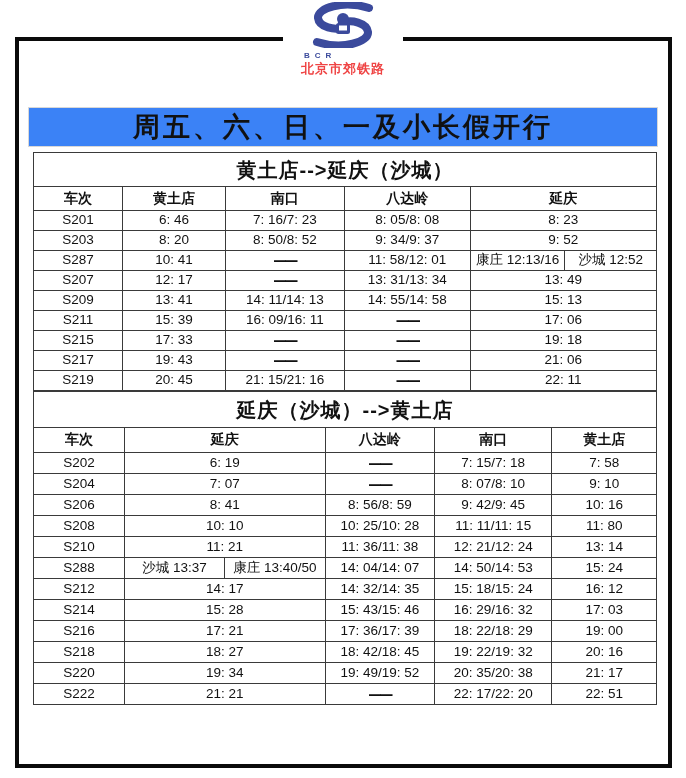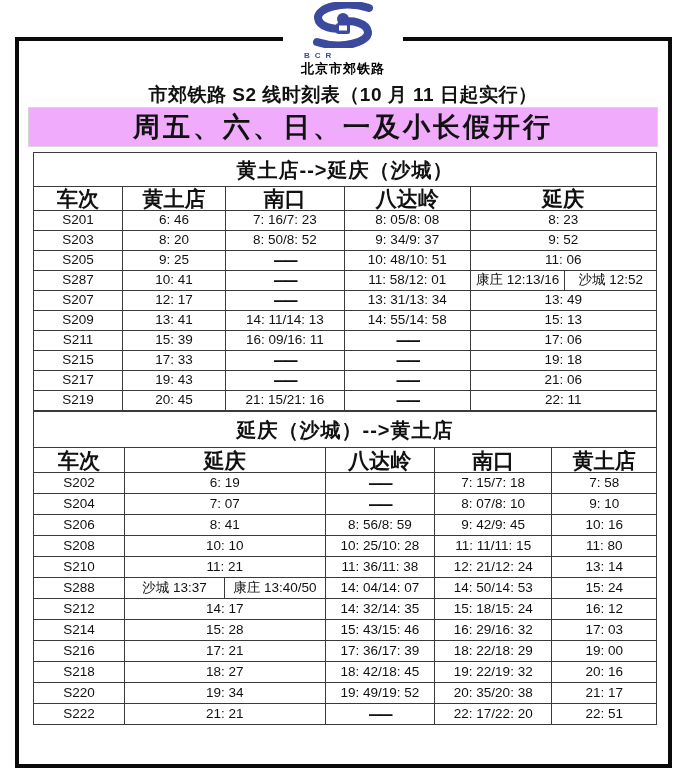--- a/index.html
+++ b/index.html
@@ -57,21 +57,21 @@
     position: absolute;
     top: 107px; left: 28px;
     width: 628px; height: 38px;
     border: 1px solid #d8d8d8;
     text-align: center;
     line-height: 38px;
     font-size: 27px;
     font-weight: 700;
     letter-spacing: 3px;
     z-index: 2;
-    background: #f0abfc;
+    background: #3b82f6;
   }
   .tables {
     position: absolute;
     left: 33px; top: 152px;
     width: 624px;
     z-index: 2;
   }
   table {
     width: 100%;
     border-collapse: collapse;
@@ -90,21 +90,21 @@
   .t2 td { height: 20px; }
   td.section-title {
     font-size: 20px;
     font-weight: 700;
     height: 33px;
     letter-spacing: 1px;
   }
   .t2 td.section-title { height: 35px; }
   td.hdr {
     font-weight: 700;
-    font-size: 21px;
+    font-size: 14px;
     height: 23px;
   }
   .t2 td.hdr { height: 24px; }
   td.dash {
     font-family: "DejaVu Sans", sans-serif;
     font-weight: 700;
     letter-spacing: -2px;
   }
 </style>
 </head>
@@ -116,24 +116,23 @@
 
   <div class="logo">
     <svg width="84" height="46" viewBox="0 0 84 46">
       <path d="M68,6 C42,-2 16,6 17,16 C18,25 34,29 43,25" stroke="#3b4a9c" stroke-width="8" fill="none" stroke-linecap="round"></path>
       <path d="M16,40 C42,48 68,40 67,30 C66,21 50,17 41,21" stroke="#3b4a9c" stroke-width="8" fill="none" stroke-linecap="round"></path>
       <circle cx="42" cy="17" r="6" fill="#3b4a9c"></circle>
       <rect x="35" y="21" width="14" height="11" rx="2.5" fill="#3b4a9c"></rect>
       <rect x="38" y="23.5" width="8" height="5" fill="#ffffff"></rect>
     </svg>
     <span class="logo-abbr" style="color:#3b4a9c">BCR</span>
-    <span class="logo-name" style="color:#000000">北京市郊铁路</span>
+    <span class="logo-name" style="color:#ef4444">北京市郊铁路</span>
   </div>
 
-  <div class="title">市郊铁路 S2 线时刻表（10 月 11 日起实行）</div>
 
   <div class="subtitle">周五、六、日、一及小长假开行</div>
 
   <div class="tables">
 
     <table class="t1">
       <colgroup>
         <col style="width:14.3%">
           <col style="width:16.5%">
           <col style="width:19.1%">
@@ -160,27 +159,20 @@
             <td colspan="2">8: 23</td>
           </tr>
           <tr>
             <td>S203</td>
             <td>8: 20</td>
             <td>8: 50/8: 52</td>
             <td>9: 34/9: 37</td>
             <td colspan="2">9: 52</td>
           </tr>
           <tr>
-            <td>S205</td>
-            <td>9: 25</td>
-            <td class="dash">——</td>
-            <td>10: 48/10: 51</td>
-            <td colspan="2">11: 06</td>
-          </tr>
-          <tr>
             <td>S287</td>
             <td>10: 41</td>
             <td class="dash">——</td>
             <td>11: 58/12: 01</td>
             <td>康庄 12:13/16</td>
             <td>沙城 12:52</td>
           </tr>
           <tr>
             <td>S207</td>
             <td>12: 17</td>

